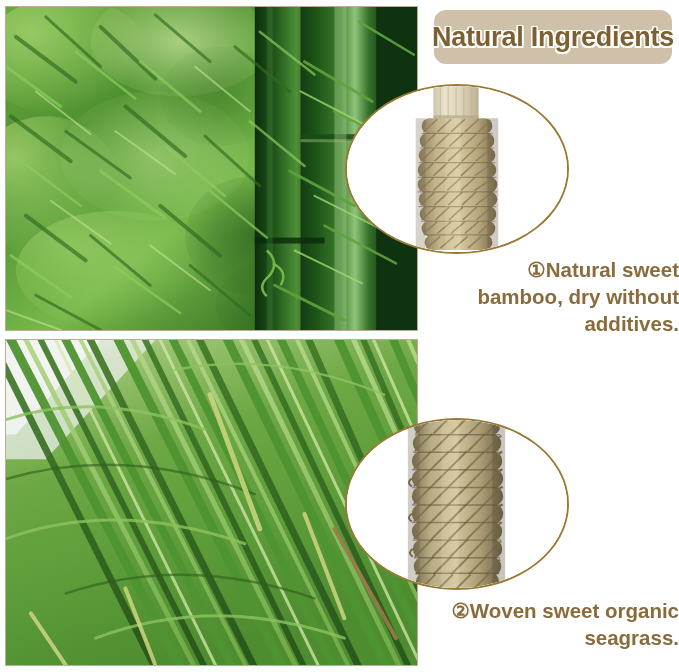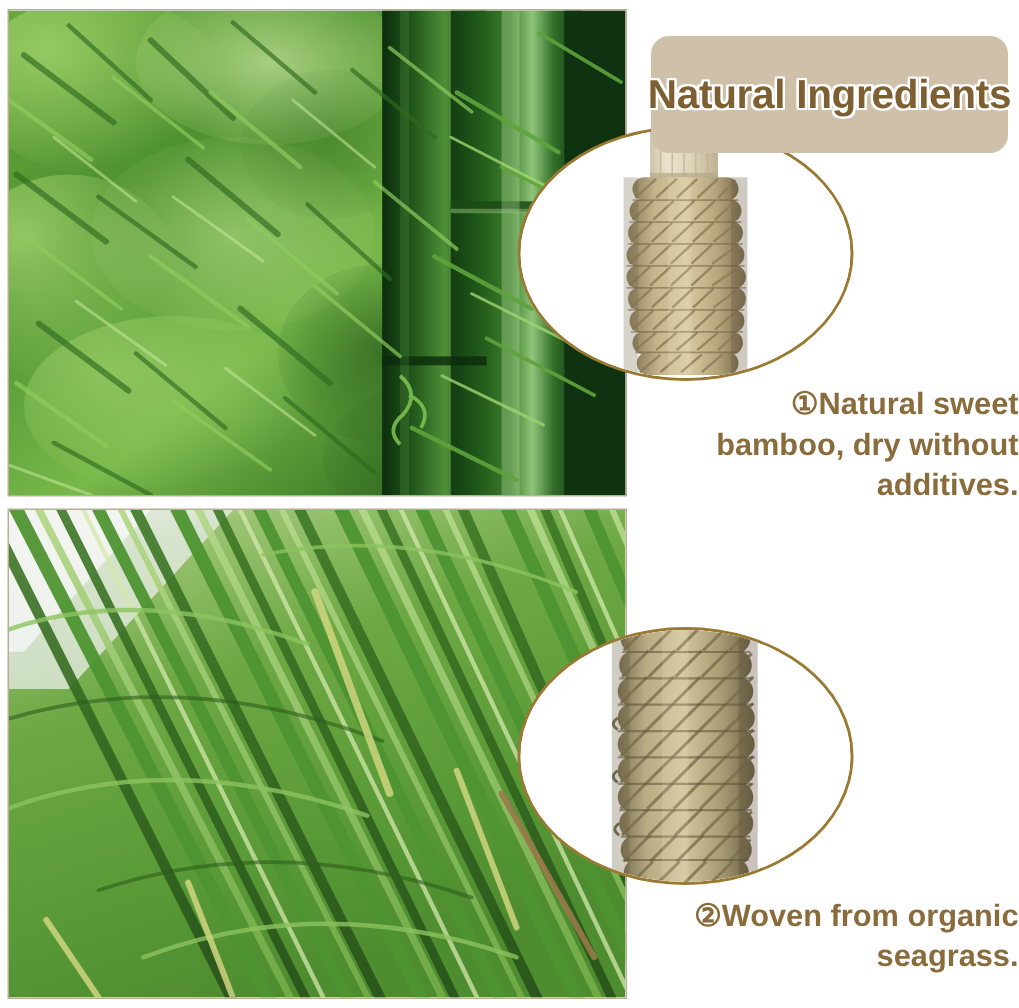--- a/index.html
+++ b/index.html
@@ -7,22 +7,22 @@
     width: 679px; height: 672px;
     background: #ffffff;
     font-family: "Liberation Sans", sans-serif;
     overflow: hidden;
   }
   .page { position: relative; width: 679px; height: 672px; background: #fff; }
 
   
   .title-banner {
     position: absolute;
-    left: 434px; top: 24px;
-    width: 238px; height: 78px;
+    left: 434px; top: 10px;
+    width: 238px; height: 54px;
     background: #cfc0a9;
     border-radius: 12px;
     display: flex; align-items: center; justify-content: center;
   }
   .title-text {
     font-size: 27px;
     font-weight: bold;
     color: #7d5f32;
     letter-spacing: -0.2px;
     white-space: nowrap;
@@ -499,16 +499,16 @@
 
   <div class="title-banner">
     <span class="title-text">Natural Ingredients</span>
   </div>
 
   <div class="caption caption-1">
     <span>①</span><span>Natural sweet bamboo, dry without additives.</span>
   </div>
 
   <div class="caption caption-2">
-    <span>②</span><span>Woven from organic seagrass.</span>
+    <span>②</span><span>Woven sweet organic seagrass.</span>
   </div>
 
 </div>
 
 </body></html>

